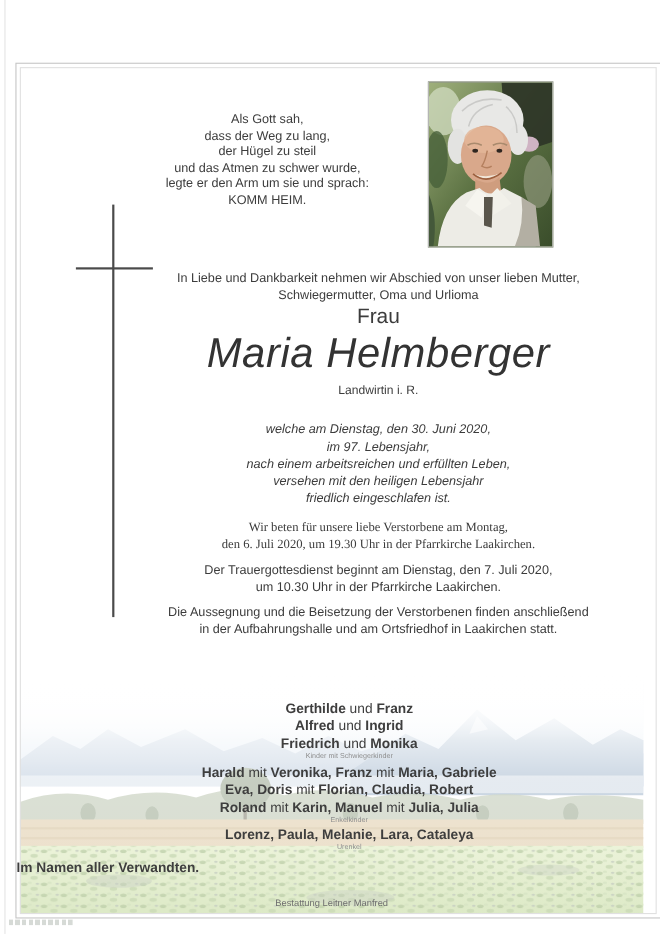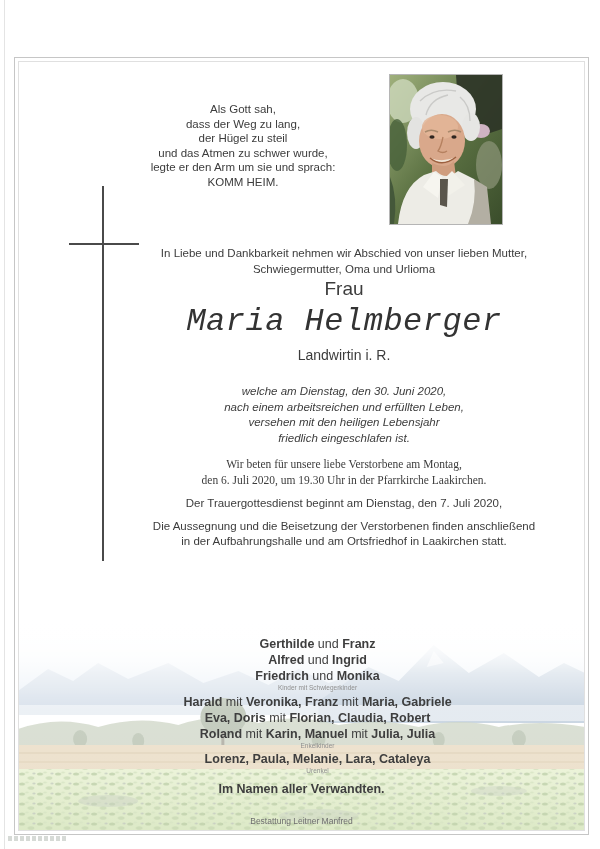--- a/index.html
+++ b/index.html
@@ -1,63 +1,63 @@
 <!DOCTYPE html>
 <html><head>
 <meta charset="utf-8">
 <style>
   html,body{margin:0;padding:0;background:#ffffff;}
   .page{position:relative;width:600px;height:849px;background:#ffffff;overflow:hidden;
         font-family:"Liberation Sans",sans-serif;color:#3b3b3b;}
   .scan-edge{position:absolute;left:4px;top:0;width:1px;height:849px;background:#d9d9d9;opacity:.7;}
   .card{position:absolute;left:14px;top:57px;width:573px;height:776px;background:#ffffff;
-        border:1px solid #c6c6c6;}
+        border:1px solid #c6c6c6;padding-left:12px;}
   .inner-frame{position:absolute;left:3px;top:3px;right:3px;bottom:3px;border:1px solid #e0e0e0;pointer-events:none;z-index:5;}
 
   
   .poem{position:absolute;left:0;top:44px;width:456px;text-align:center;
         font-size:11.5px;line-height:14.6px;color:#3c3c3c;z-index:3;}
 
   
   .photo{position:absolute;left:374px;top:16px;width:112px;height:149px;
          border:1px solid #b5b5b5;background:#6d8050;overflow:hidden;z-index:3;}
   .photo svg{display:block;width:100%;height:100%;}
 
   
   .cross-v{position:absolute;left:87px;top:128px;width:1.5px;height:375px;background:#4a4a4a;z-index:3;}
   .cross-h{position:absolute;left:54px;top:185px;width:70px;height:1.5px;background:#4a4a4a;z-index:3;}
 
   
   .main{position:absolute;left:89px;top:188px;width:480px;text-align:center;
         font-size:11.5px;line-height:15.5px;color:#3c3c3c;z-index:3;}
   .salutation{font-size:19px;line-height:24px;}
-  .deceased-name{margin-top:0;font-family:Liberation Mono, monospace;font-style:italic;
-        font-size:32px;line-height:42px;color:#333333;letter-spacing:.5px;}
-  .deceased-title{margin-top:5px;font-size:14px;line-height:15px;}
+  .deceased-name{margin-top:0;font-family:Liberation Sans, sans-serif;font-style:italic;
+        font-size:38px;line-height:42px;color:#333333;letter-spacing:.5px;}
+  .deceased-title{margin-top:5px;font-size:11px;line-height:15px;}
   .paragraphs .para:nth-child(1){margin-top:21px;font-style:italic;}
   .paragraphs .para:nth-child(2){margin-top:11px;font-family:Liberation Serif, serif;}
   .paragraphs .para:nth-child(3){margin-top:8px;}
   .paragraphs .para:nth-child(4){margin-top:7px;}
 
   
   .landscape{position:absolute;left:3px;top:553px;width:567px;height:220px;z-index:1;opacity:.62;}
   .landscape svg{display:block;width:100%;height:100%;}
   .landscape-veil{position:absolute;left:3px;top:553px;width:567px;height:220px;z-index:2;
         background:linear-gradient(180deg,#ffffff 0%,rgba(255,255,255,.85) 18%,rgba(255,255,255,.25) 45%,rgba(255,255,255,.15) 100%);}
 
   
   .family-groups{position:absolute;left:0;top:0;width:573px;z-index:3;}
   .fam-group{position:absolute;left:16px;width:573px;text-align:center;
         font-size:12.5px;line-height:16px;color:#3e3e3e;}
   .fam-group:nth-child(1){top:578px;}
   .fam-group:nth-child(2){top:636px;}
   .fam-group:nth-child(3){top:693px;}
   .fam-group .b{font-weight:bold;}
   .fam-caption{font-size:6.5px;line-height:8px;color:#8f8f8f;margin-top:0;}
-  .closing{position:absolute;left:0;top:724px;width:573px;text-align:center;
+  .closing{position:absolute;left:0;top:724px;width:573px;
         font-weight:bold;font-size:12.5px;color:#3e3e3e;z-index:3;}
   .funeral-home{position:absolute;left:0;top:758px;width:573px;text-align:center;
         font-size:8.5px;color:#6e6e6e;z-index:3;}
 
   .scan-artifact{position:absolute;left:8px;top:836px;width:58px;height:5px;opacity:.4;
         background:repeating-linear-gradient(90deg,#9aa59a 0 4px,transparent 4px 6px);
         filter:blur(.6px);}
 </style>
 </head>
 <body>
@@ -171,30 +171,32 @@
       <div class="intro">
           <div>In Liebe und Dankbarkeit nehmen wir Abschied von unser lieben Mutter,</div>
           <div>Schwiegermutter, Oma und Urlioma</div>
         </div>
       <div class="salutation">Frau</div>
       <div class="deceased-name">Maria Helmberger</div>
       <div class="deceased-title">Landwirtin i. R.</div>
       <div class="paragraphs">
           <div class="para">
             <div>welche am Dienstag, den 30. Juni 2020,</div>
+            <div>im 97. Lebensjahr,</div>
             <div>nach einem arbeitsreichen und erfüllten Leben,</div>
             <div>versehen mit den heiligen Lebensjahr</div>
             <div>friedlich eingeschlafen ist.</div>
           </div>
           <div class="para">
             <div>Wir beten für unsere liebe Verstorbene am Montag,</div>
             <div>den 6. Juli 2020, um 19.30 Uhr in der Pfarrkirche Laakirchen.</div>
           </div>
           <div class="para">
             <div>Der Trauergottesdienst beginnt am Dienstag, den 7. Juli 2020,</div>
+            <div>um 10.30 Uhr in der Pfarrkirche Laakirchen.</div>
           </div>
           <div class="para">
             <div>Die Aussegnung und die Beisetzung der Verstorbenen finden anschließend</div>
             <div>in der Aufbahrungshalle und am Ortsfriedhof in Laakirchen statt.</div>
           </div>
         </div>
     </div>
 
     <div class="family-groups">
         <div class="fam-group">

